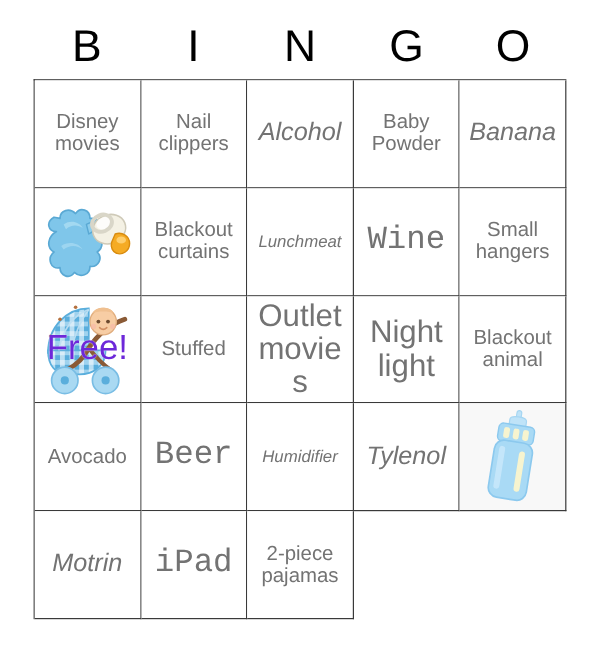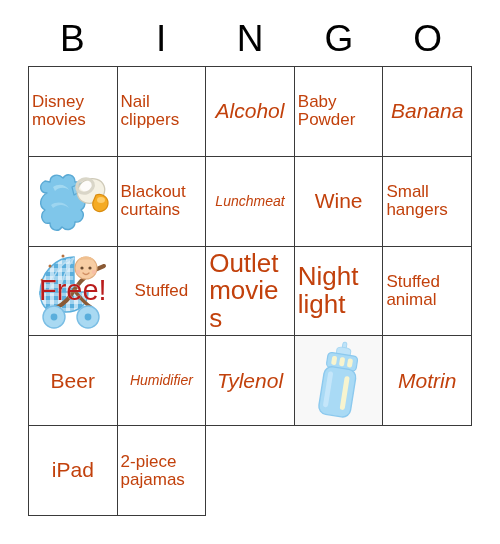--- a/index.html
+++ b/index.html
@@ -66,30 +66,31 @@
     border-bottom: 1px solid #3a3a3a;
     display: flex;
     align-items: center;
     justify-content: center;
     overflow: hidden;
     background: #ffffff;
   }
 
   .cell-text {
     display: block;
+    text-align: center;
     padding: 1px 3px;
     line-height: 1.06;
     word-break: break-word;
     hyphens: none;
     font-family: "Liberation Sans", sans-serif;
-    color: #c2410c;
-  }
-
-  
-  .sz-xl  { font-size: 21px; }
+    color: #737373;
+  }
+
+  
+  .sz-xl  { font-size: 27px; font-family: Liberation Mono, monospace; }
   .sz-lg  { font-size: 26px; }
   .sz-md  { font-size: 21px; font-style: italic; }
   .sz-sm  { font-size: 17px; }
   .sz-xs  { font-size: 14px; font-style: italic; }
 
   
   .cell.img-cell { padding: 0; }
   .cell-image {
     width: 100%;
     height: 100%;
@@ -106,21 +107,21 @@
   .free-cell .cell-image {
     position: absolute;
     inset: 0;
   }
   .free-text {
     position: relative;
     z-index: 2;
     font-size: 29px;
     line-height: 1;
     text-align: center;
-    color: #b91c1c;
+    color: #6d28d9;
     font-family: "Liberation Sans", sans-serif;
     text-shadow: 0 0 1px #ffffff;
   }
 </style>
 </head>
 <body>
 
 <div id="card">
 
   <div id="header-row">
@@ -234,21 +235,24 @@
       <span class="cell-text sz-sm">Stuffed</span>
     </div>
     <div class="cell">
       <span class="cell-text sz-lg">Outlet movies</span>
     </div>
 
     <div class="cell">
       <span class="cell-text sz-lg">Night light</span>
     </div>
     <div class="cell">
-      <span class="cell-text sz-sm">Stuffed animal</span>
+      <span class="cell-text sz-sm">Blackout animal</span>
+    </div>
+    <div class="cell">
+      <span class="cell-text sz-sm">Avocado</span>
     </div>
     <div class="cell">
       <span class="cell-text sz-xl">Beer</span>
     </div>
     <div class="cell">
       <span class="cell-text sz-xs">Humidifier</span>
     </div>
 
     <div class="cell">
       <span class="cell-text sz-md">Tylenol</span>

